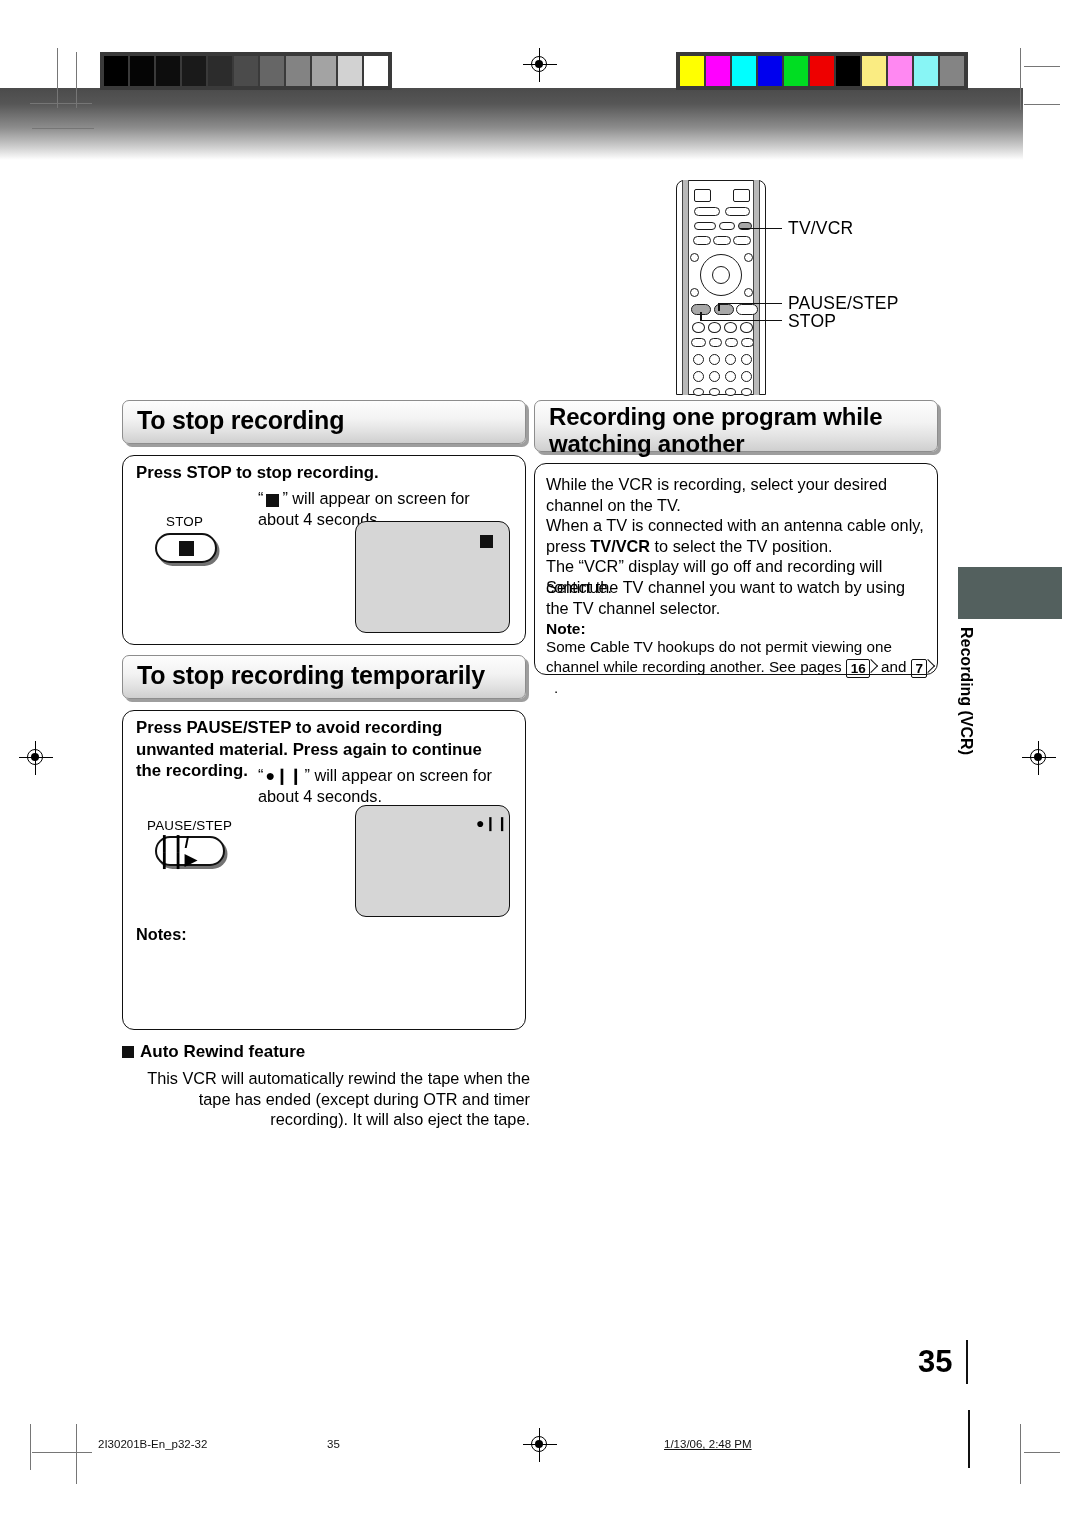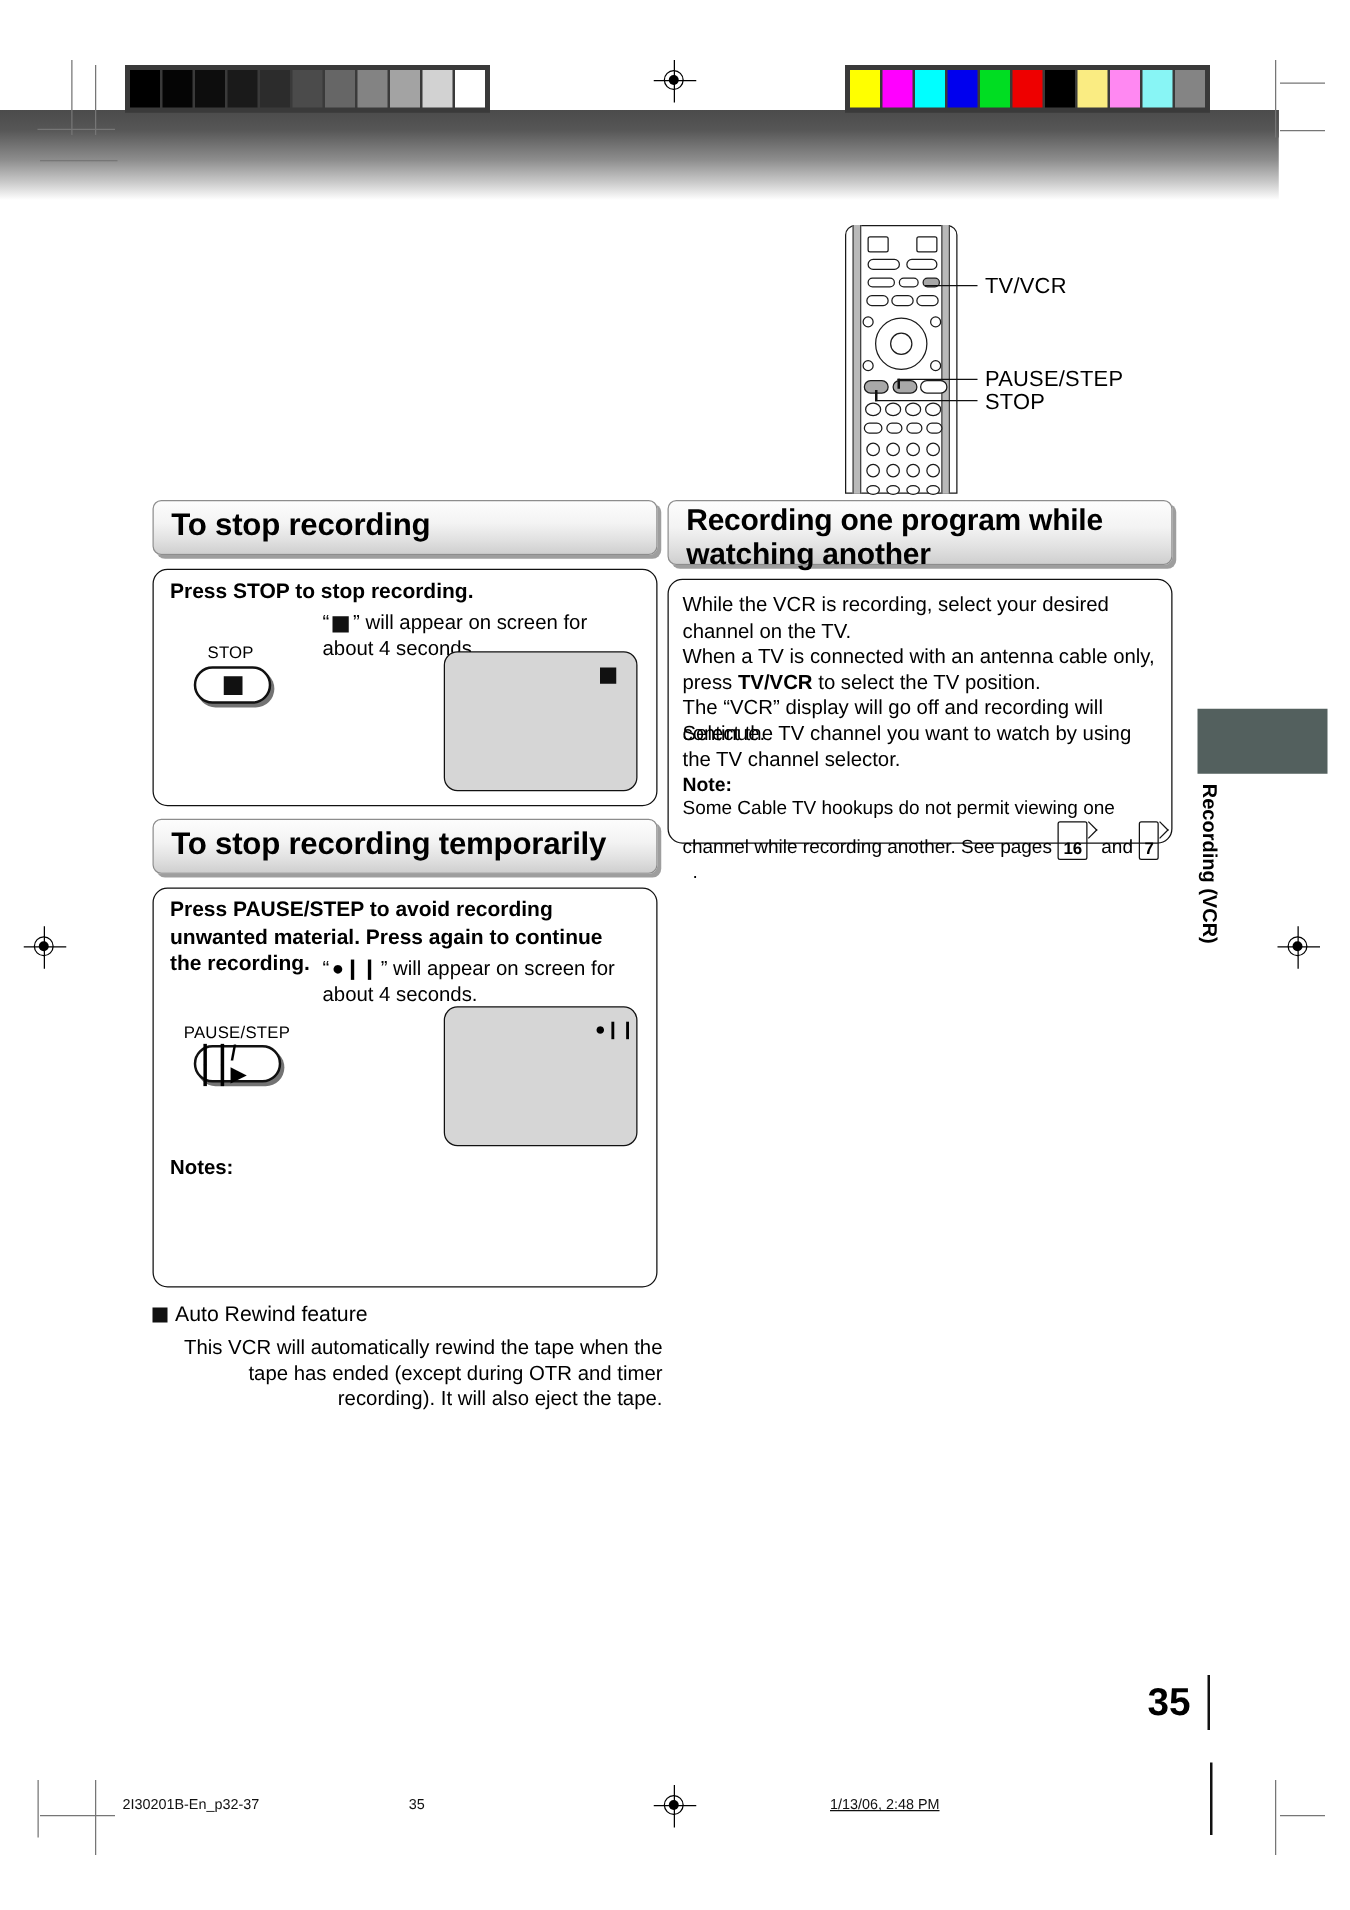--- a/index.html
+++ b/index.html
@@ -67,21 +67,21 @@
   .hwbtn .ps{font-size:17px;font-weight:bold;letter-spacing:-.5px;line-height:1;}
 
   
   .tvscreen{position:absolute;box-sizing:border-box;border:1.7px solid #111;border-radius:11px;
     background:#d6d6d6;}
   .osd{position:absolute;font-size:15px;font-weight:bold;line-height:1;}
   .osd .blk{display:inline-block;width:13px;height:13px;background:#111;vertical-align:middle;}
 
   
   .pref{display:inline-block;position:relative;border:1.4px solid #111;border-radius:2px;
-    padding:12px 3px 0 4px;font-size:13.5px;font-weight:bold;line-height:1.26;vertical-align:-1px;}
+    padding:0 3px 0 4px;font-size:13.5px;font-weight:bold;line-height:1.26;vertical-align:-1px;}
   .pref:after{content:"";position:absolute;right:-7px;top:1px;width:9px;height:9px;
     border-top:1.4px solid #111;border-right:1.4px solid #111;transform:rotate(45deg);}
 
   
   .vtabblock{position:absolute;background:#53605e;}
   .vtabtxt{position:absolute;font-size:16px;font-weight:bold;white-space:nowrap;
     transform-origin:0 0;transform:rotate(90deg);}
 
   .pageno{position:absolute;font-size:31px;font-weight:bold;}
   .pagerule{position:absolute;width:2px;background:#111;}
@@ -262,21 +262,21 @@
   <span class="ps">❙❙/❙❙▶</span>
 </div>
 
 <div class="tvscreen" style="left:355px;top:805px;width:155px;height:112px;"></div>
 <div class="osd" style="left:476px;top:816px;font-size:14px;">●❙❙</div>
 
 <div class="bodytxt bold" style="position:absolute;left:136px;top:924px;">Notes:</div>
 <ul class="bullets bodytxt" style="position:absolute;left:136px;top:943px;width:368px;">
 </ul>
 
-<div class="bodytxt" style="position:absolute;left:122px;top:1041px;font-size:17px;font-weight:normal;">
+<div class="bodytxt" style="position:absolute;left:122px;top:1041px;font-size:17px;font-weight:bold;">
   <span class="sqbullet"></span><span>Auto Rewind feature</span>
 </div>
 <div class="bodytxt" style="position:absolute;left:122px;top:1068px;width:408px;text-align:right;">This VCR will automatically rewind the tape when the tape has ended (except during OTR and timer recording). It will also eject the tape.</div>
 
 <div class="shead" style="left:534px;top:400px;width:404px;height:52px;padding-top:3px;">
   <h2 style="font-size:24px;">
     <span>Recording one program while watching another</span>
   </h2>
 </div>
 
@@ -299,15 +299,15 @@
   <span style="margin-left:7px;">and</span>
   <span class="pref">7</span><span style="margin-left:8px;">.</span>
 </div>
 
 <div class="vtabblock" style="left:958px;top:567px;width:104px;height:52px;"></div>
 <div class="vtabtxt" style="left:975px;top:627px;">Recording (VCR)</div>
 
 <div class="pageno" style="left:918px;top:1344px;">35</div>
 <div class="pagerule" style="left:966px;top:1340px;height:44px;"></div>
 
-<div class="footer" style="left:98px;top:1438px;">2I30201B-En_p32-37</div>
+<div class="footer" style="left:98px;top:1438px;">2I30201B-En_p32-32</div>
 <div class="footer" style="left:327px;top:1438px;">35</div>
 <div class="footer" style="left:664px;top:1438px;text-decoration:underline;">1/13/06, 2:48 PM</div>
 
 </body></html>

